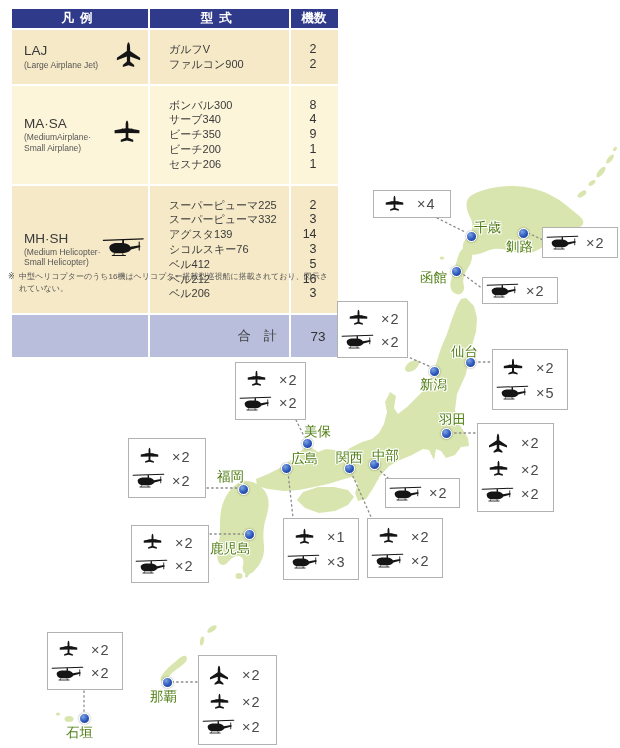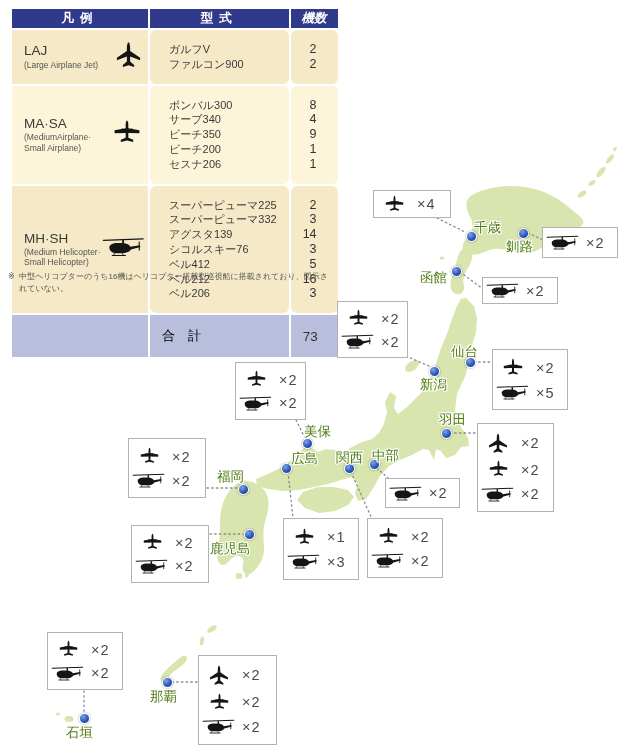--- a/index.html
+++ b/index.html
@@ -12,24 +12,24 @@
                   letter-spacing:6px;text-align:center;padding:0;}
   table.legend td{padding:12px;vertical-align:middle;}
   td.gcell{position:relative;padding:3px 0 3px 8px;}
   .bg-a{background:#f6e9c7;}
   .bg-b{background:#fdf5da;margin-top:35px;}
   .code{font-size:13.5px;color:#3a3a3a;line-height:1.2;}
   .sub{font-size:8.5px;color:#555;line-height:1.25;width:86px;}
   .gicon{position:absolute;right:6px;top:50%;transform:translateY(-50%);}
   .mline{height:14.8px;line-height:14.8px;font-size:11px;color:#3a3a3a;padding-left:7px;white-space:nowrap;overflow:hidden;}
   .cline{height:14.8px;line-height:14.8px;font-size:12.5px;color:#333;padding-right:9px;text-align:right;}
-  td.mcell,td.ccell{padding:3px 0;border-radius:6px;}
+  td.mcell,td.ccell{padding:3px 0;}
   tr.total td{background:#b8bedb;height:17px;}
-  .total-label{font-size:13px;color:#000000;padding-right:14px;}
-  .total-value{font-size:13.5px;color:#333;text-align:left;padding-right:9px;}
+  .total-label{font-size:13px;color:#404040;text-align:right;padding-right:14px;}
+  .total-value{font-size:13.5px;color:#333;text-align:right;padding-right:9px;}
 
   
   .note{position:absolute;left:8px;top:271px;width:322px;display:flex;font-size:8px;color:#555;line-height:1.45;}
   .note .marker{flex:0 0 11px;}
   .note .ntext{flex:1;}
 
   
   svg.mapsvg{position:absolute;left:0;top:0;}
   .leader{stroke:#8c8c8c;stroke-width:1.3;stroke-dasharray:1.5 3.2;stroke-linecap:round;fill:none;}
 
@@ -122,21 +122,21 @@
   <table class="legend">
     <colgroup>
         <col style="width:136px">
         <col style="width:126px">
         <col style="width:40px">
       </colgroup>
     <tbody>
         <tr>
       <th>凡例</th>
       <th>型式</th>
-      <th style="letter-spacing:0;font-style:italic;">機数</th>
+      <th style="letter-spacing:0;">機数</th>
     </tr>
 
     <tr>
       <td class="gcell bg-a">
         <div class="code">LAJ</div>
         <div class="sub">(Large Airplane Jet)</div>
         <span class="gicon"><svg width="27" height="27" viewBox="0 0 100 100">
                 <use href="#i-jet"></use>
               </svg></span>
       </td>

